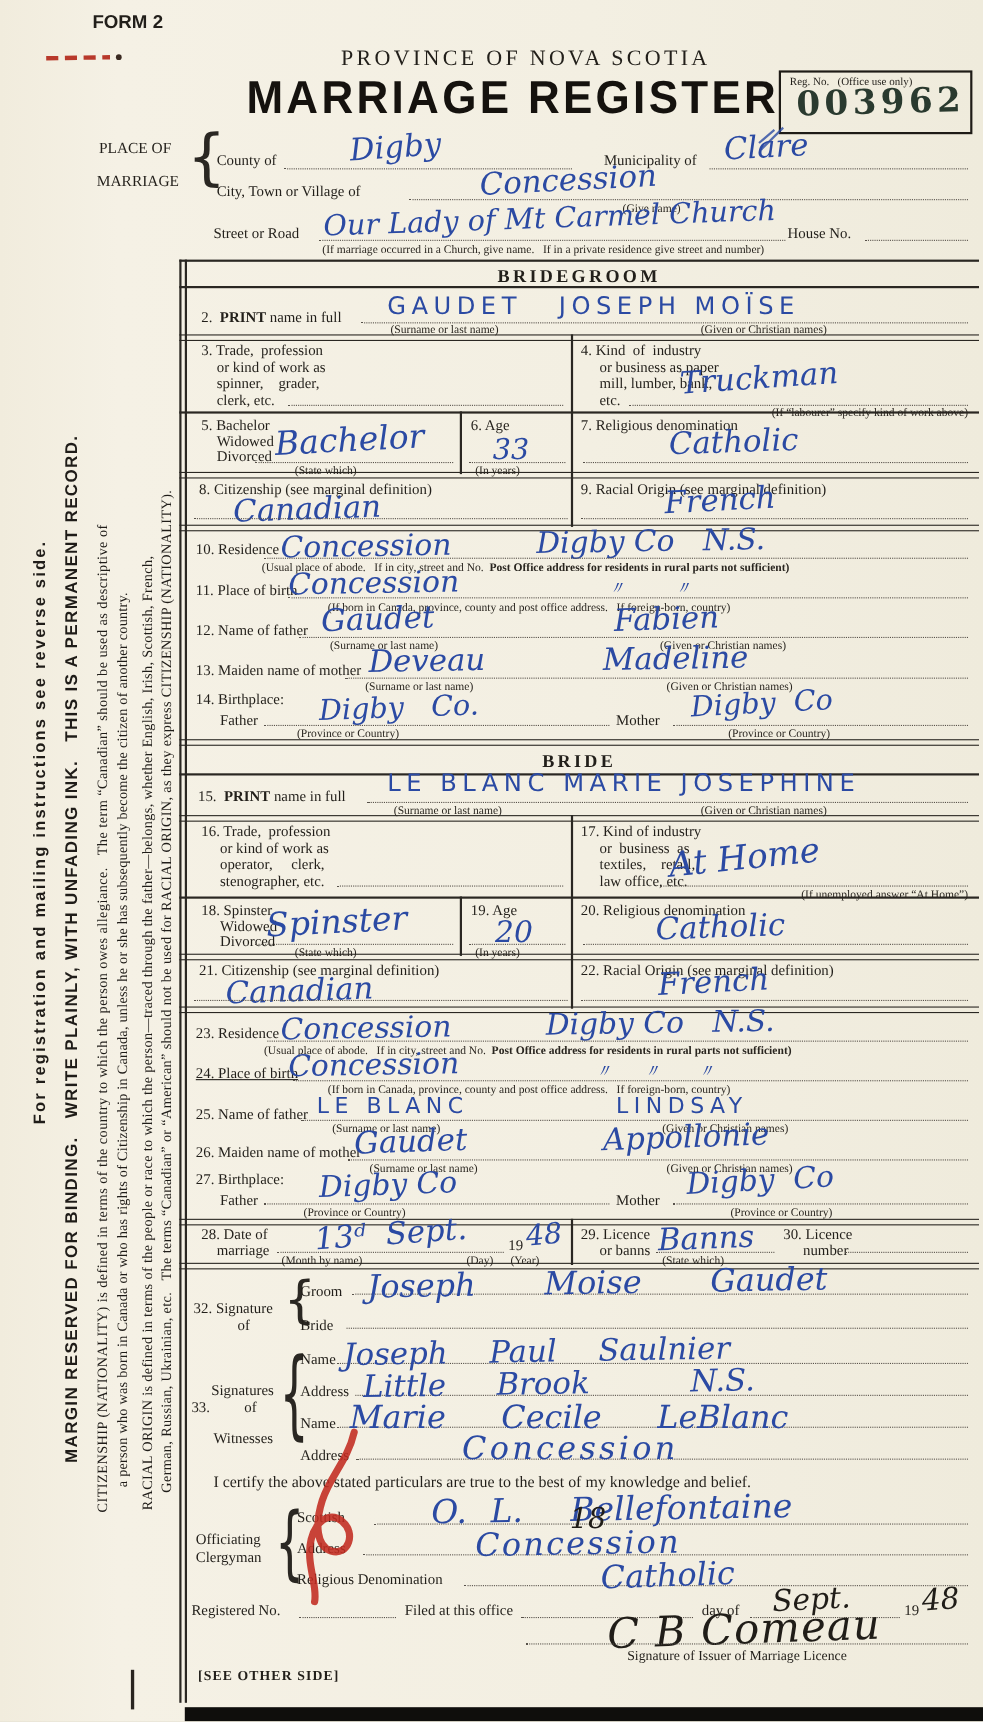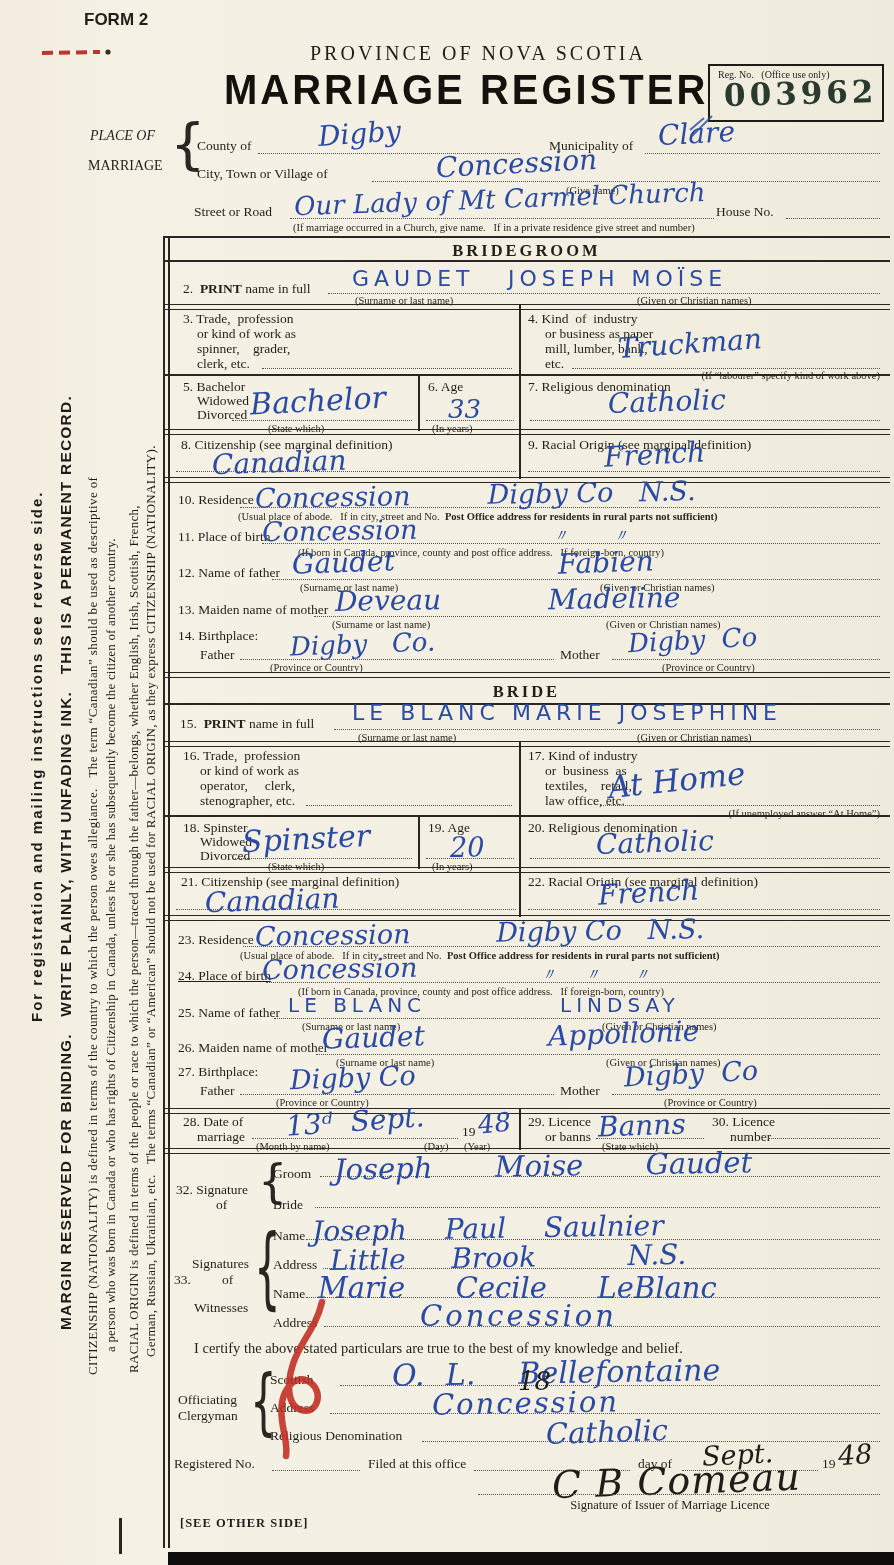--- a/index.html
+++ b/index.html
@@ -38,21 +38,21 @@
   <div class="abs" style="left:310px;top:42px;font-size:20px;letter-spacing:3px;white-space:pre;">PROVINCE OF NOVA SCOTIA</div>
   <div class="abs sans b" style="left:224px;top:66px;font-size:40px;letter-spacing:3px;transform:scaleY(1.05);transform-origin:top left;color:#15120e;white-space:pre;">MARRIAGE REGISTER</div>
   <div class="abs" style="left:708px;top:64px;width:172px;height:54px;border:2.5px solid #1e1b16;">
     <div class="abs" style="left:8px;top:3px;font-size:10px;white-space:pre;">Reg. No.   (Office use only)</div>
     <div class="abs stamp" style="left:14px;top:9px;font-size:31px;transform:rotate(-1.5deg);">003962</div>
   </div>
   <svg class="abs" style="left:688px;top:112px;" width="30" height="26">
     <path d="M4,24 L24,4 M2,18 L16,6" stroke="#2b4aa3" stroke-width="2" fill="none" opacity="0.8"></path>
   </svg>
 
-  <div class="abs lbl2" style="left:90px;top:128px;font-style:italic;">PLACE OF</div>
+  <div class="abs lbl2" style="left:90px;top:128px;">PLACE OF</div>
   <div class="abs lbl2" style="left:88px;top:158px;">MARRIAGE</div>
   <div class="abs brace" style="left:170px;top:116px;font-size:56px;">{</div>
 
   <div class="abs lbl" style="left:197px;top:138px;">County of</div>
   <div class="abs dot" style="left:258px;top:153px;width:262px;"></div>
   <div class="abs hw" style="left:318px;top:120px;font-size:28px;transform:rotate(-4deg);">Digby</div>
 
   <div class="abs lbl" style="left:549px;top:138px;">Municipality of</div>
   <div class="abs dot" style="left:645px;top:153px;width:235px;"></div>
   <div class="abs hw" style="left:658px;top:120px;font-size:28px;transform:rotate(-3deg);">Clare</div>

